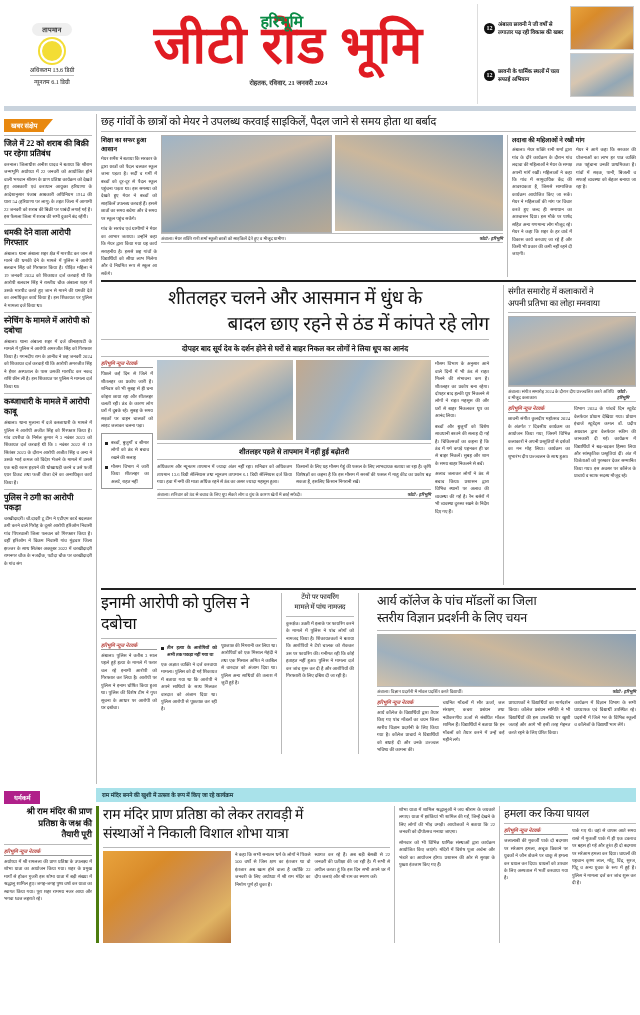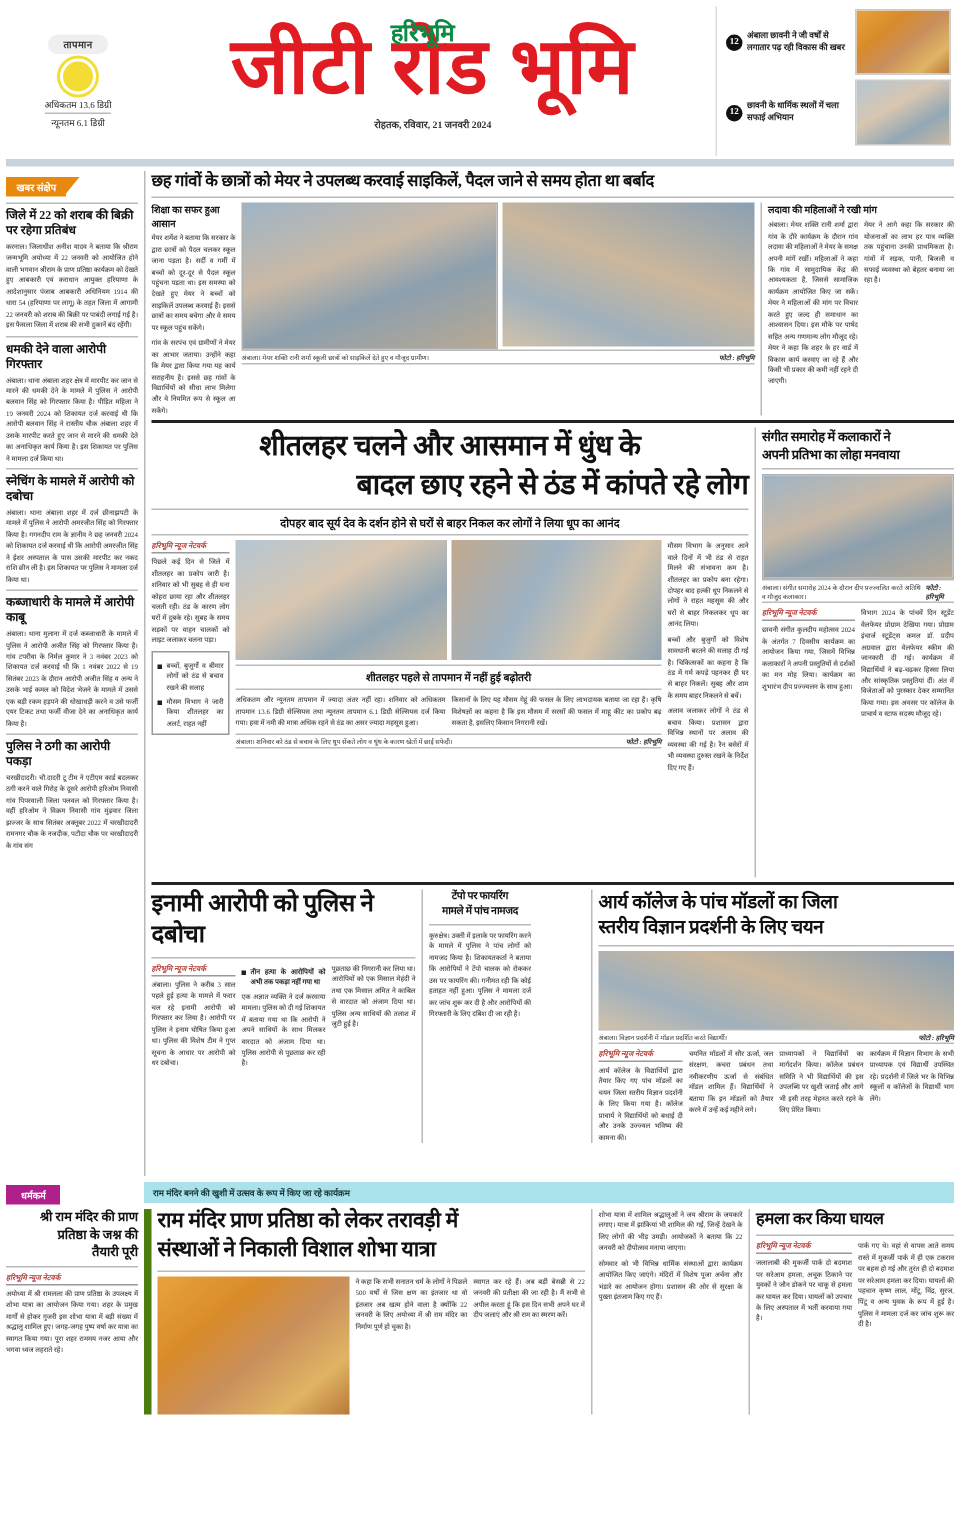--- a/index.html
+++ b/index.html
@@ -47,40 +47,40 @@
   .caption{font-size:4.4px;color:#333;border-top:.5px solid #bbb;border-bottom:.5px solid #bbb;
      padding:1px 0;display:flex;justify-content:space-between;}
   .credit{font-style:italic;font-weight:bold;}
   .ph{background:linear-gradient(160deg,#9fb4c6 0%,#c9b9a6 38%,#8c9fae 62%,#b8a994 100%);
       border:.5px solid #b0b0b0;}
   .ph2{background:linear-gradient(150deg,#b5c6d4 0%,#d8c6b0 40%,#93a7b5 70%,#c8b9a2 100%);}
   .ph3{background:linear-gradient(200deg,#8aa0b4 0%,#cbb79c 45%,#9fb0bd 75%,#d3c2aa 100%);}
   .ph4{background:linear-gradient(120deg,#c2a98f 0%,#9eb2c2 40%,#d6c3a8 70%,#8fa4b3 100%);}
   .ph-saffron{background:linear-gradient(140deg,#e8a33d 0%,#d98b2a 30%,#c98f5c 55%,#e0b464 80%,#b9783a 100%);}
 
-  h1.hl{margin:0;font-weight:bold;color:#111;letter-spacing:-.2px;}
+  h1.hl{margin:0;font-weight:normal;color:#111;letter-spacing:-.2px;}
   .sub-hl{font-size:7.4px;font-weight:bold;text-align:center;color:#111;margin:2px 0;}
   .kicker{font-size:6.4px;font-weight:bold;color:#111;margin:0 0 2px;}
 
   .sec-flag{display:inline-block;background:#e8880f;color:#fff;font-size:6.6px;font-weight:bold;
      padding:2px 7px;position:relative;}
   .sec-flag::after{content:"";position:absolute;right:-9px;top:0;border-top:11px solid #e8880f;
      border-right:9px solid transparent;}
   .brief-h{font-size:8px;font-weight:bold;line-height:1.25;margin:3px 0 2px;color:#111;}
 
   .bullet{display:flex;gap:3px;align-items:flex-start;margin-top:2px;}
   .bullet .sq{width:3px;height:3px;background:#222;margin-top:3px;flex:0 0 auto;}
 
   .box-note{border:.7px solid #999;padding:3px;margin-top:3px;}
 
   .pink-tag{background:#b0208a;color:#fff;font-size:6.4px;font-weight:bold;padding:2px 10px;display:inline-block;}
   .cyan-bar{background:#a9e2ea;color:#17333a;font-size:5.8px;font-weight:bold;padding:3px 6px;flex:1;}
 
   .stack-hl{font-size:8.6px;font-weight:bold;text-align:right;line-height:1.35;color:#111;}
-  .arrow-sep{border-left:5px solid #4d7c0f;padding-left:4px;}
+  .arrow-sep{border-left:3px solid #4d7c0f;padding-left:4px;}
 </style>
 </head>
 <body>
 
 <div class="page">
 
   <div class="masthead">
 
     <div class="wx">
       <div class="wx-pill">तापमान</div>
@@ -227,21 +227,21 @@
             </div>
 
             <div style="width:54px;flex:0 0 54px;">
               <div class="body-text">मौसम विभाग के अनुसार आने वाले दिनों में भी ठंड से राहत मिलने की संभावना कम है। शीतलहर का प्रकोप बना रहेगा। दोपहर बाद हल्की धूप निकलने से लोगों ने राहत महसूस की और घरों से बाहर निकलकर धूप का आनंद लिया।</div>
               <div class="body-text" style="margin-top:3px;">बच्चों और बुजुर्गों को विशेष सावधानी बरतने की सलाह दी गई है। चिकित्सकों का कहना है कि ठंड में गर्म कपड़े पहनकर ही घर से बाहर निकलें। सुबह और शाम के समय बाहर निकलने से बचें।</div>
               <div class="body-text" style="margin-top:3px;">अलाव जलाकर लोगों ने ठंड से बचाव किया। प्रशासन द्वारा विभिन्न स्थानों पर अलाव की व्यवस्था की गई है। रैन बसेरों में भी व्यवस्था दुरुस्त रखने के निर्देश दिए गए हैं।</div>
             </div>
           </div>
         </div>
 
-        <div style="width:128px;flex:0 0 128px;padding-left:4px;" class="vline">
+        <div style="width:128px;flex:0 0 128px;padding-left:4px;margin-left:10px;" class="vline">
           <h1 class="hl" style="font-size:8.6px;line-height:1.4;">संगीत समारोह में कलाकारों ने</h1>
           <h1 class="hl" style="font-size:8.6px;line-height:1.4;">अपनी प्रतिभा का लोहा मनवाया</h1>
           <div class="hline"></div>
           <div class="ph" style="height:68px;"></div>
           <div class="caption">
             <span>अंबाला। संगीत समारोह 2024 के दौरान दीप प्रज्ज्वलित करते अतिथि व मौजूद कलाकार।</span>
             <span class="credit">फोटो : हरिभूमि</span>
           </div>
           <div class="cols" style="gap:4px;margin-top:3px;">
             <div style="flex:1;">
@@ -280,21 +280,21 @@
           </div>
         </div>
 
         <div style="width:68px;flex:0 0 68px;padding-left:4px;" class="vline">
           <h1 class="hl" style="font-size:7px;line-height:1.4;text-align:center;">टेंपो पर फायरिंग</h1>
           <h1 class="hl" style="font-size:7px;line-height:1.4;text-align:center;">मामले में पांच नामजद</h1>
           <div class="hline"></div>
           <div class="body-text">कुरुक्षेत्र। उक्ती में इलाके पर फायरिंग करने के मामले में पुलिस ने पांच लोगों को नामजद किया है। शिकायतकर्ता ने बताया कि आरोपियों ने टेंपो चालक को रोककर उस पर फायरिंग की। गनीमत रही कि कोई हताहत नहीं हुआ। पुलिस ने मामला दर्ज कर जांच शुरू कर दी है और आरोपियों की गिरफ्तारी के लिए दबिश दी जा रही है।</div>
         </div>
 
-        <div style="flex:1;padding-left:4px;margin-left:36px;" class="vline">
+        <div style="flex:1;padding-left:18px;" class="vline">
           <h1 class="hl" style="font-size:12.5px;line-height:1.35;">आर्य कॉलेज के पांच मॉडलों का जिला</h1>
           <h1 class="hl" style="font-size:12.5px;line-height:1.35;">स्तरीय विज्ञान प्रदर्शनी के लिए चयन</h1>
           <div class="hline"></div>
           <div class="ph3" style="height:52px;"></div>
           <div class="caption">
             <span>अंबाला। विज्ञान प्रदर्शनी में मॉडल प्रदर्शित करते विद्यार्थी।</span>
             <span class="credit">फोटो : हरिभूमि</span>
           </div>
           <div class="cols" style="gap:4px;margin-top:3px;">
             <div style="flex:1;">

